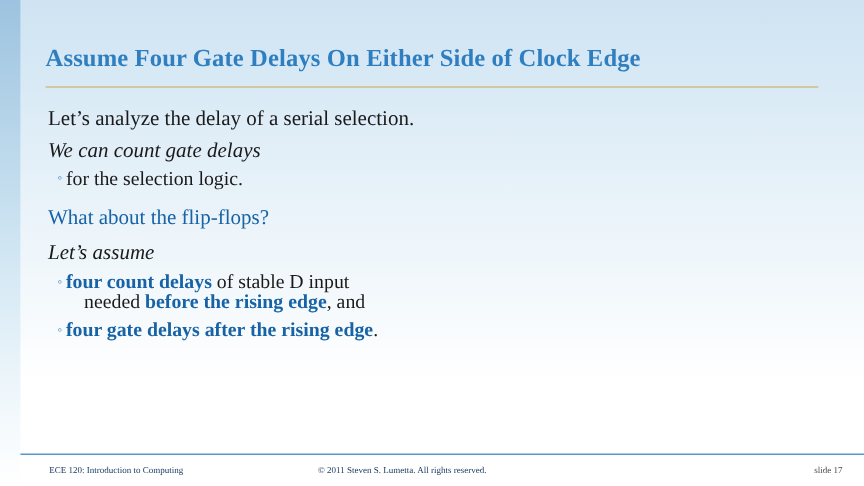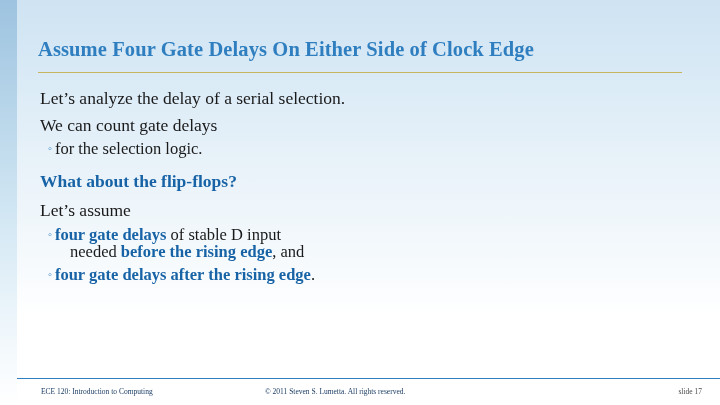--- a/index.html
+++ b/index.html
@@ -54,20 +54,21 @@
   }
   .line {
     font-size: 17.5px;
     color: #1a1a1a;
     line-height: 1.0;
     margin-bottom: 9px;
     white-space: nowrap;
   }
   .line.tight {
     margin-bottom: 6px;
+    font-style: italic;
   }
   .bullet {
     font-size: 16.5px;
     color: #1a1a1a;
     line-height: 1.05;
     margin-left: 8px;
     margin-bottom: 6px;
     white-space: nowrap;
   }
   .bullet .dot {
@@ -75,21 +76,21 @@
     font-size: 11px;
     vertical-align: 2px;
     margin-right: 3px;
   }
   .blue-bold {
     color: #1763a6;
     font-weight: bold;
   }
   .heading-blue {
     font-size: 17.5px;
-    font-weight: bold;
+    font-weight: normal;
     color: #1763a6;
     margin-bottom: 10px;
     white-space: nowrap;
   }
   .cont {
     margin-left: 22px;
     white-space: nowrap;
   }
   .footer-rule {
     position: absolute;
@@ -148,21 +149,21 @@
 
     <div class="bullet" style="margin-bottom:14px;font-family:Liberation Serif, serif;">
       <span class="dot">◦</span><span>for the selection logic.</span>
     </div>
 
     <div class="heading-blue">What about the flip-flops?</div>
 
     <div class="line tight">Let’s assume</div>
 
     <div class="bullet">
-      <span class="dot">◦</span><span class="blue-bold">four gate delays</span><span> of stable D input</span>
+      <span class="dot">◦</span><span class="blue-bold">four count delays</span><span> of stable D input</span>
       <div class="cont">
         <span>needed </span><span class="blue-bold">before the rising edge</span><span>, and</span>
       </div>
     </div>
 
     <div class="bullet">
       <span class="dot">◦</span><span class="blue-bold">four gate delays after the rising edge</span><span>.</span>
     </div>
 
   </div>

